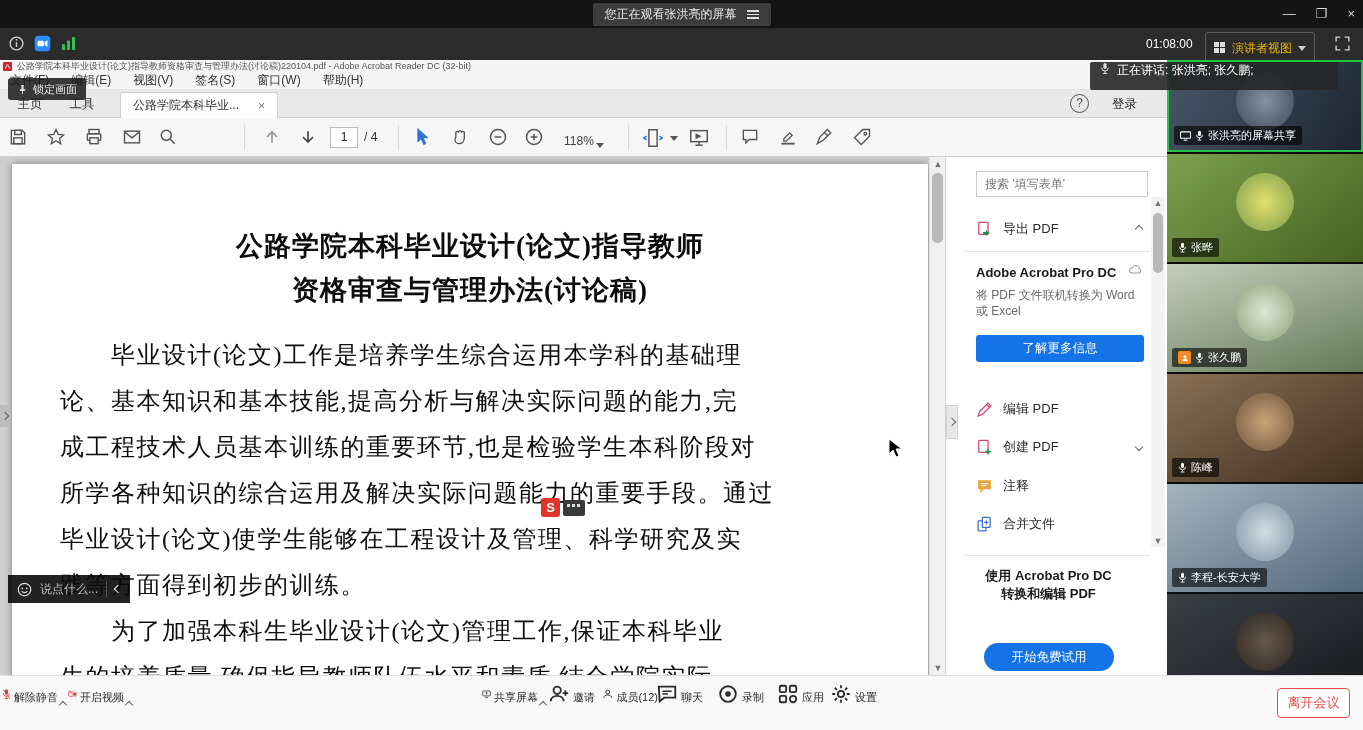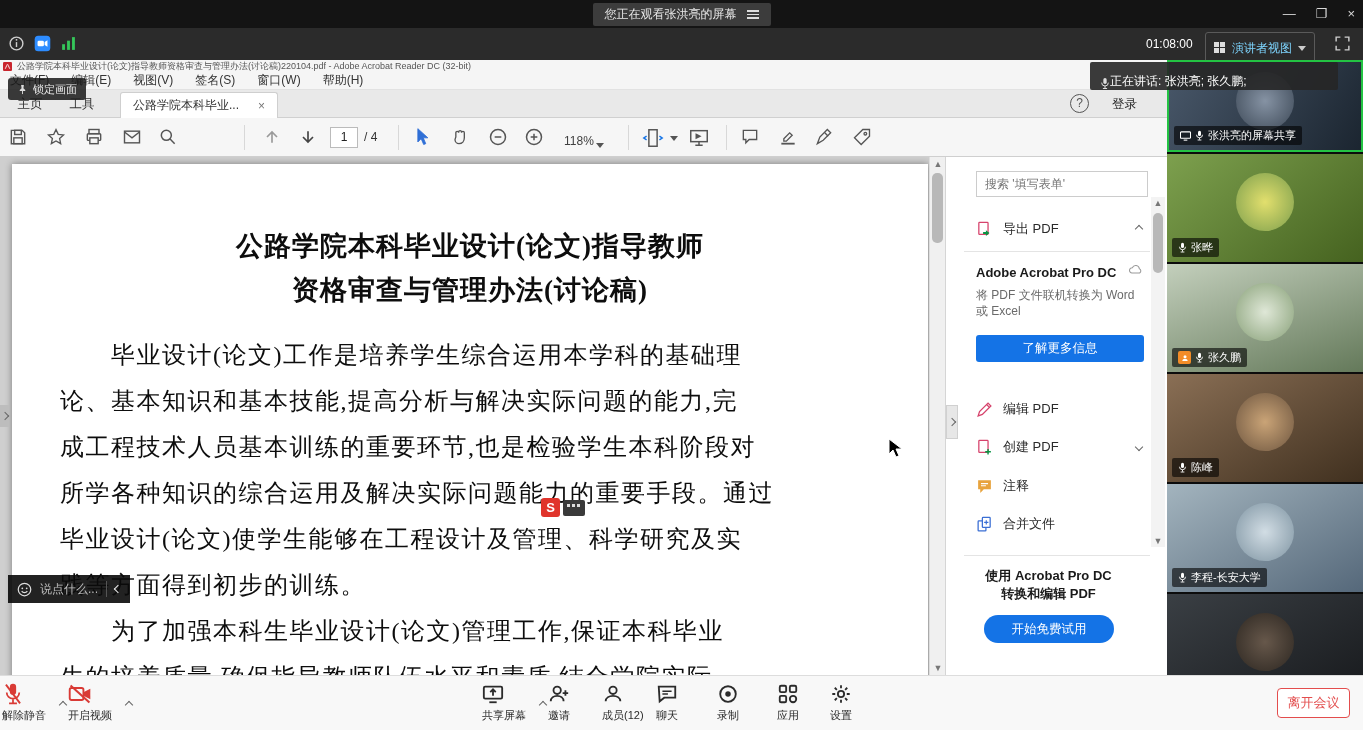--- a/index.html
+++ b/index.html
@@ -10,21 +10,21 @@
   .top-bar{position:absolute;left:0;top:0;width:1363px;height:28px;background:#141414}
   .banner-pill{position:absolute;left:50%;top:3px;transform:translateX(-50%);background:#3c3c3c;color:#e8e8e8;font-size:12px;padding:3px 12px;border-radius:2px;display:flex;align-items:center;gap:10px;cursor:pointer}
   .hamburger{display:inline-block;width:12px}
   .hamburger i{display:block;height:1.5px;background:#ddd;margin:2px 0}
   .win-controls{position:absolute;right:8px;top:0;height:28px;display:flex;align-items:center;gap:20px;color:#d8d8d8;font-size:13px}
   .win-controls span{cursor:pointer;line-height:28px}
   
   .sub-bar{position:absolute;left:0;top:28px;width:1363px;height:32px;background:#2b2b2b}
   .mini-icons{position:absolute;left:8px;top:7px;display:flex;gap:9px;align-items:center}
   .timer{position:absolute;left:1146px;top:9px;color:#fff;font-size:12px}
-  .view-btn{position:absolute;left:1205px;top:4px;height:32px;display:flex;align-items:center;gap:6px;padding:0 8px;border:1px solid #5a5a5a;border-radius:3px;color:#7dd3fc;font-size:12px;cursor:pointer}
+  .view-btn{position:absolute;left:1205px;top:4px;height:32px;display:flex;align-items:center;gap:6px;padding:0 8px;border:1px solid #5a5a5a;border-radius:3px;color:#eab308;font-size:12px;cursor:pointer}
   .grid-ic{display:inline-block;width:12px;height:12px}
   .grid-ic i{float:left;width:5px;height:5px;background:#ddd;margin:0 1px 1px 0}
   .tri{width:0;height:0;border-left:4px solid transparent;border-right:4px solid transparent;border-top:5px solid #ccc}
   .tri.dark{border-top-color:#555}
   .fullscreen-btn{position:absolute;left:1334px;top:7px;cursor:pointer}
   
   .acrobat{position:absolute;left:0;top:60px;width:1167px;height:615px;background:#cfcfcf;overflow:hidden}
   .ac-titlebar{position:absolute;left:0;top:0;width:1167px;height:12px;background:#f5f5f5;overflow:hidden;display:flex;align-items:center;gap:5px;padding-left:3px}
   .ac-title{font-size:9px;color:#555;white-space:nowrap}
   .ac-menubar{position:absolute;left:0;top:12px;width:1256px;height:18px;background:#f5f5f5;display:flex;align-items:center;gap:22px;padding-left:10px;border-bottom:1px solid #e2e2e2}
@@ -72,28 +72,28 @@
   .ime-kb i{position:absolute;width:3px;height:3px;background:#ddd;top:4px}
   .cursor{position:absolute;left:888px;top:378px;z-index:60;pointer-events:none}
   
   .sidebar{position:absolute;left:1167px;top:60px;width:196px;height:615px;background:#0c0c0c;overflow:hidden}
   .tile{position:absolute;left:0;width:196px;overflow:hidden;cursor:pointer}
   .tile-bg{position:absolute;inset:0}
   .avatar{position:absolute;left:50%;top:44%;width:58px;height:58px;border-radius:50%;transform:translate(-50%,-50%);opacity:.95}
   .tile-label{position:absolute;left:5px;bottom:5px;display:flex;align-items:center;gap:4px;background:rgba(0,0,0,.6);padding:2px 6px;border-radius:2px;color:#fff;font-size:11px;white-space:nowrap}
   .badge-orange{display:inline-flex;width:13px;height:13px;background:#f28c28;border-radius:2px;align-items:center;justify-content:center}
   
-  .speaking-bar{position:absolute;left:1090px;top:62px;width:248px;height:28px;background:rgba(38,38,38,.9);color:#fff;font-size:12px;display:flex;align-items:flex-end;padding:0 10px;border-radius:2px;z-index:40;white-space:nowrap;overflow:hidden}
+  .speaking-bar{position:absolute;left:1090px;top:62px;width:248px;height:28px;background:rgba(38,38,38,.9);color:#fff;font-size:12px;display:flex;align-items:flex-start;gap:7px;padding:0 10px;border-radius:2px;z-index:40;white-space:nowrap;overflow:hidden}
   .lock-pill{position:absolute;left:8px;top:78px;height:22px;background:rgba(25,25,25,.85);color:#eee;font-size:11px;display:flex;align-items:center;gap:5px;padding:0 9px;border-radius:3px;z-index:30;cursor:pointer}
   .chat-pill{position:absolute;left:8px;top:575px;height:28px;background:rgba(10,10,10,.9);border-radius:0;display:flex;align-items:center;gap:8px;padding:0 9px;z-index:30;cursor:text}
   .chat-pill .ph{color:#bbb;font-size:12px}
   .left-expand{position:absolute;left:0;top:405px;width:9px;height:22px;background:#bdbdbd;display:flex;align-items:center;justify-content:center;z-index:25;cursor:pointer}
   
   .bottom-bar{position:absolute;left:0;top:675px;width:1363px;height:55px;background:#f8f8f8;border-top:1px solid #ddd}
-  .bb-btn{position:absolute;top:7px;width:56px;display:flex;flex-direction:column;align-items:flex-start;gap:3px;cursor:pointer}
+  .bb-btn{position:absolute;top:7px;width:56px;display:flex;flex-direction:row;align-items:flex-end;gap:3px;cursor:pointer}
   .bb-btn .lbl{font-size:11px;color:#2b2b2b;white-space:nowrap}
   .bb-caret{position:absolute;top:18px;cursor:pointer}
   .leave-btn{position:absolute;left:1277px;top:12px;width:73px;height:30px;background:#fff;border:1px solid #e34d4d;border-radius:4px;color:#e34d4d;font-size:13px;cursor:pointer;font-family:"Liberation Sans",sans-serif}
 </style>
 </head>
 <body>
 
 <div id="root">
 
   <div class="top-bar">
@@ -376,21 +376,21 @@
             <rect x="9" y="2" width="11" height="14" rx="1" fill="#fff" stroke="#3b6fd4" stroke-width="1.8"></rect>
             <path d="M14.5 6v6M11.5 9h6" stroke="#3b6fd4" stroke-width="1.6"></path>
           </svg>
         <span class="lbl">合并文件</span>
       </div>
       <div class="panel-div" style="top:398px"></div>
       <div style="position:absolute;left:0;top:410px;width:205px;text-align:center;font-size:13px;font-weight:bold;color:#1a1a1a;line-height:18px">
         <span>使用 Acrobat Pro DC</span><br>
         <span>转换和编辑 PDF</span>
       </div>
-      <button class="blue-btn" style="position:absolute;left:38px;top:458px;width:130px;height:28px">开始免费试用</button>
+      <button class="blue-btn" style="position:absolute;left:38px;top:486px;width:130px;height:28px">开始免费试用</button>
       <div class="panel-vscroll">
         <span class="scroll-arrow" style="top:1px;left:1px">▲</span>
         <div class="scroll-thumb" style="top:16px;height:60px;left:2px;width:10px"></div>
         <span class="scroll-arrow" style="bottom:1px;left:1px">▼</span>
       </div>
       <div class="panel-collapse">
           <span class="chev right"></span>
         </div>
     </div>
 

